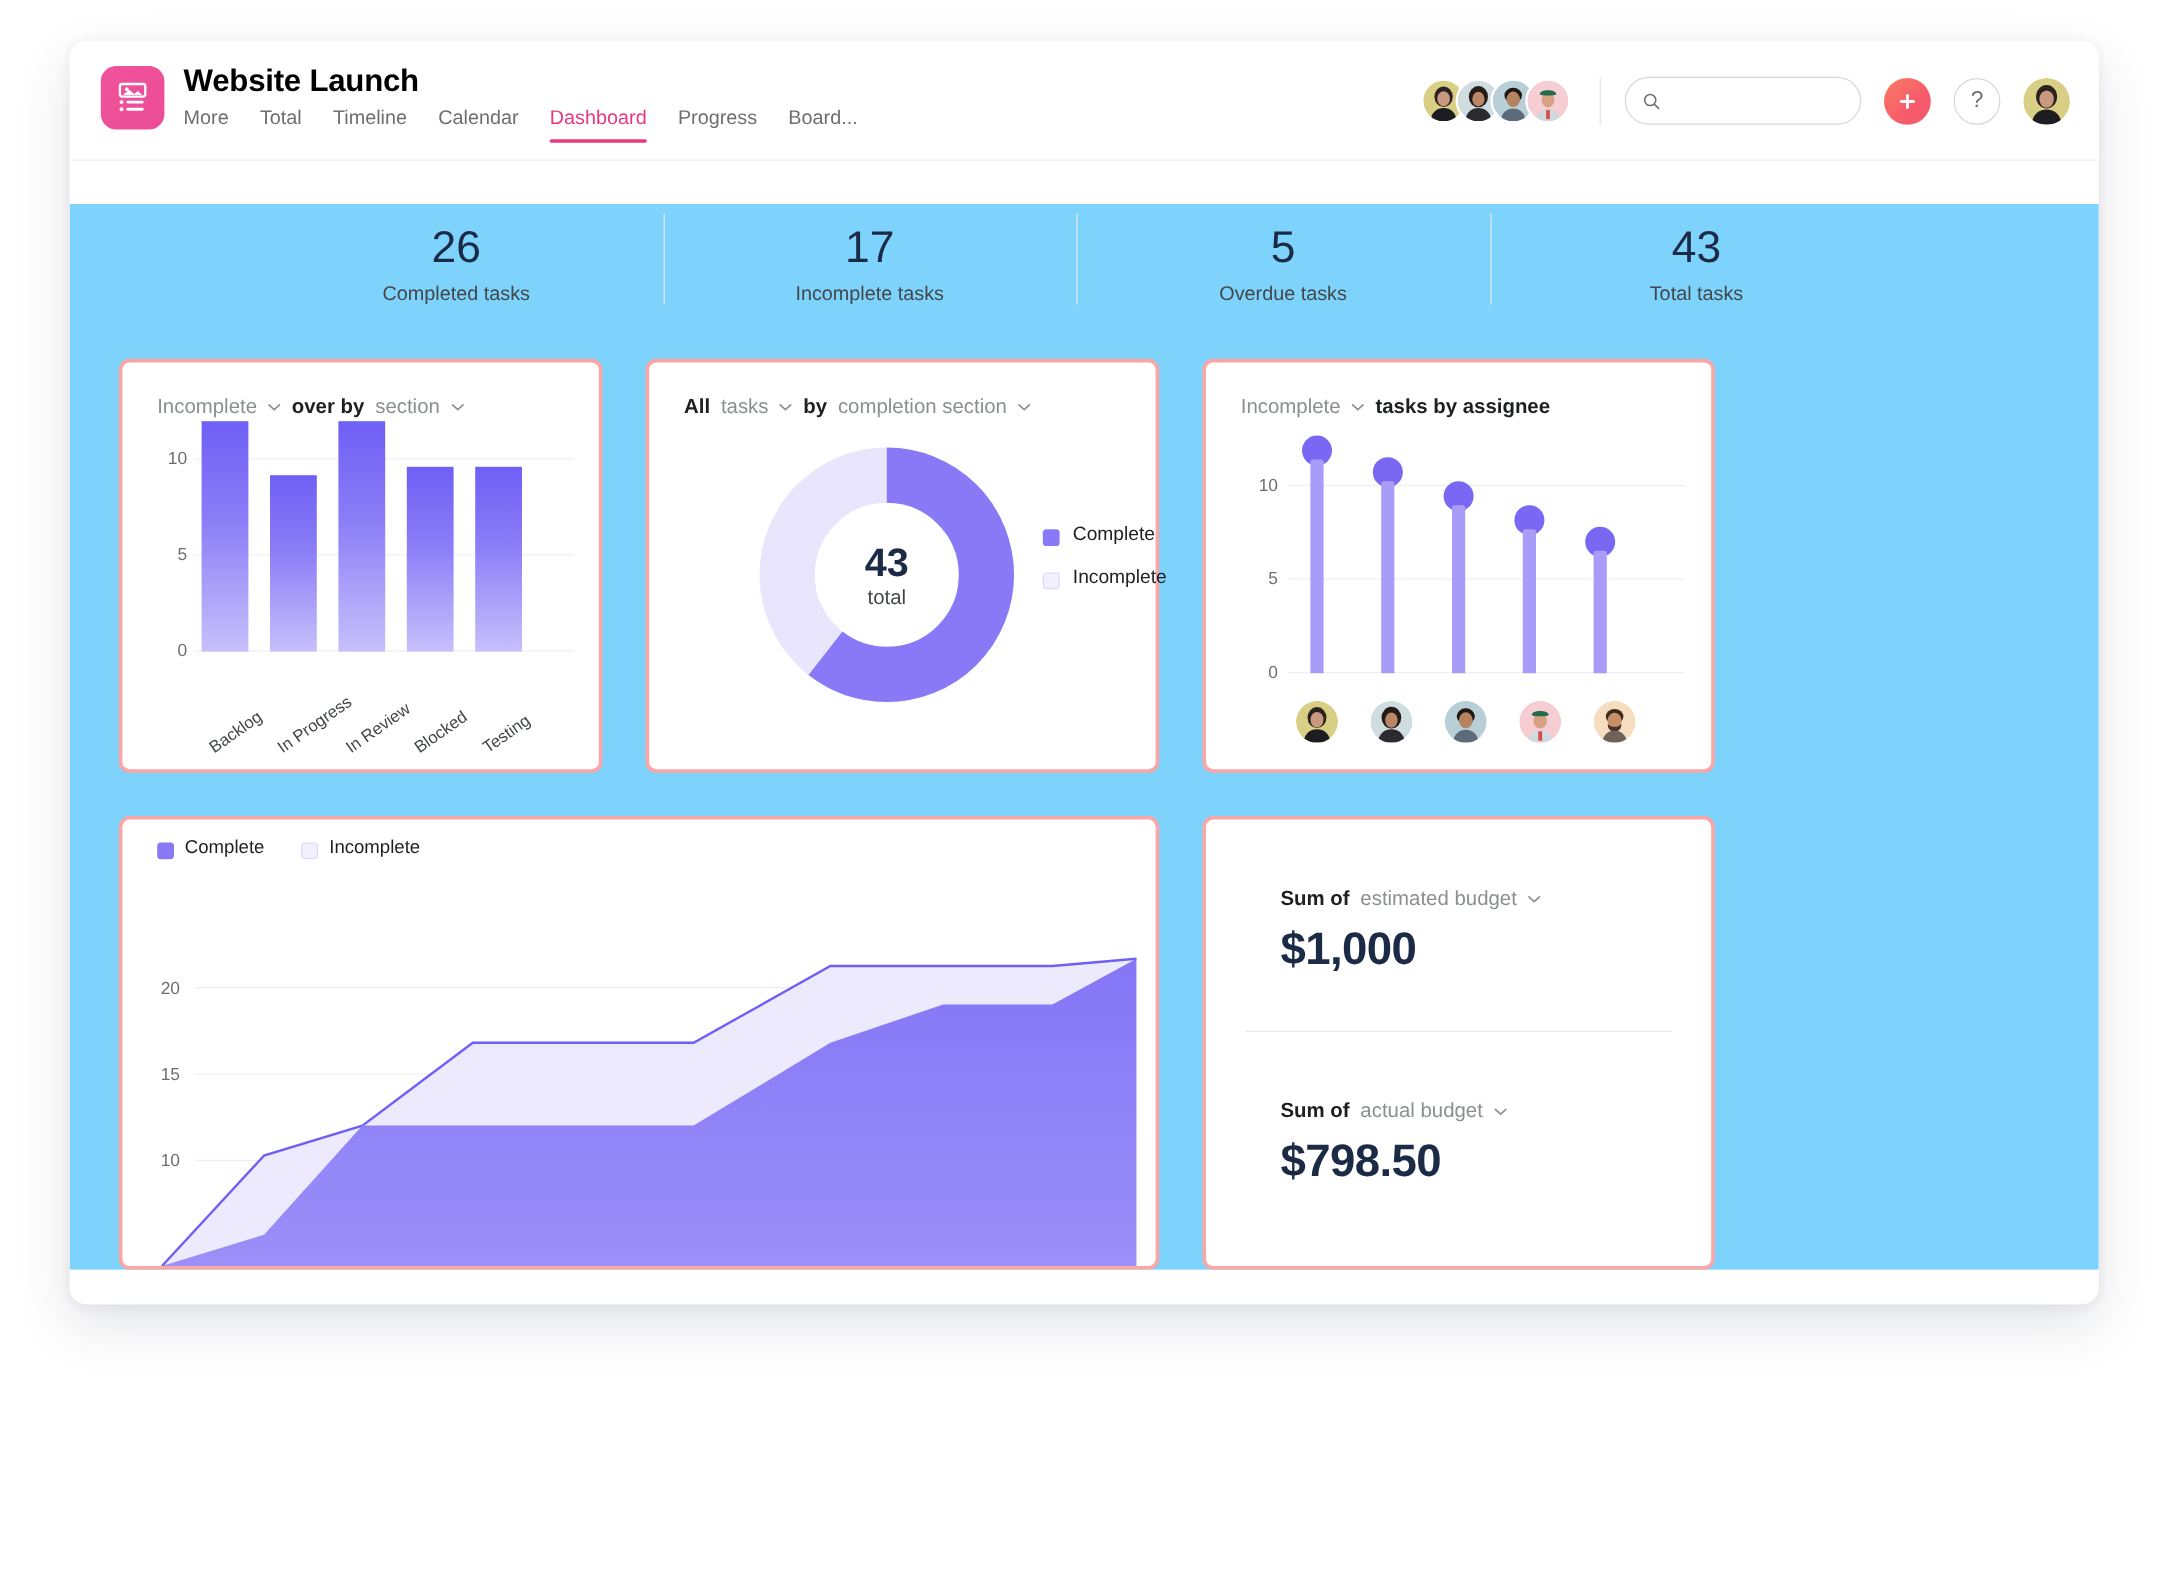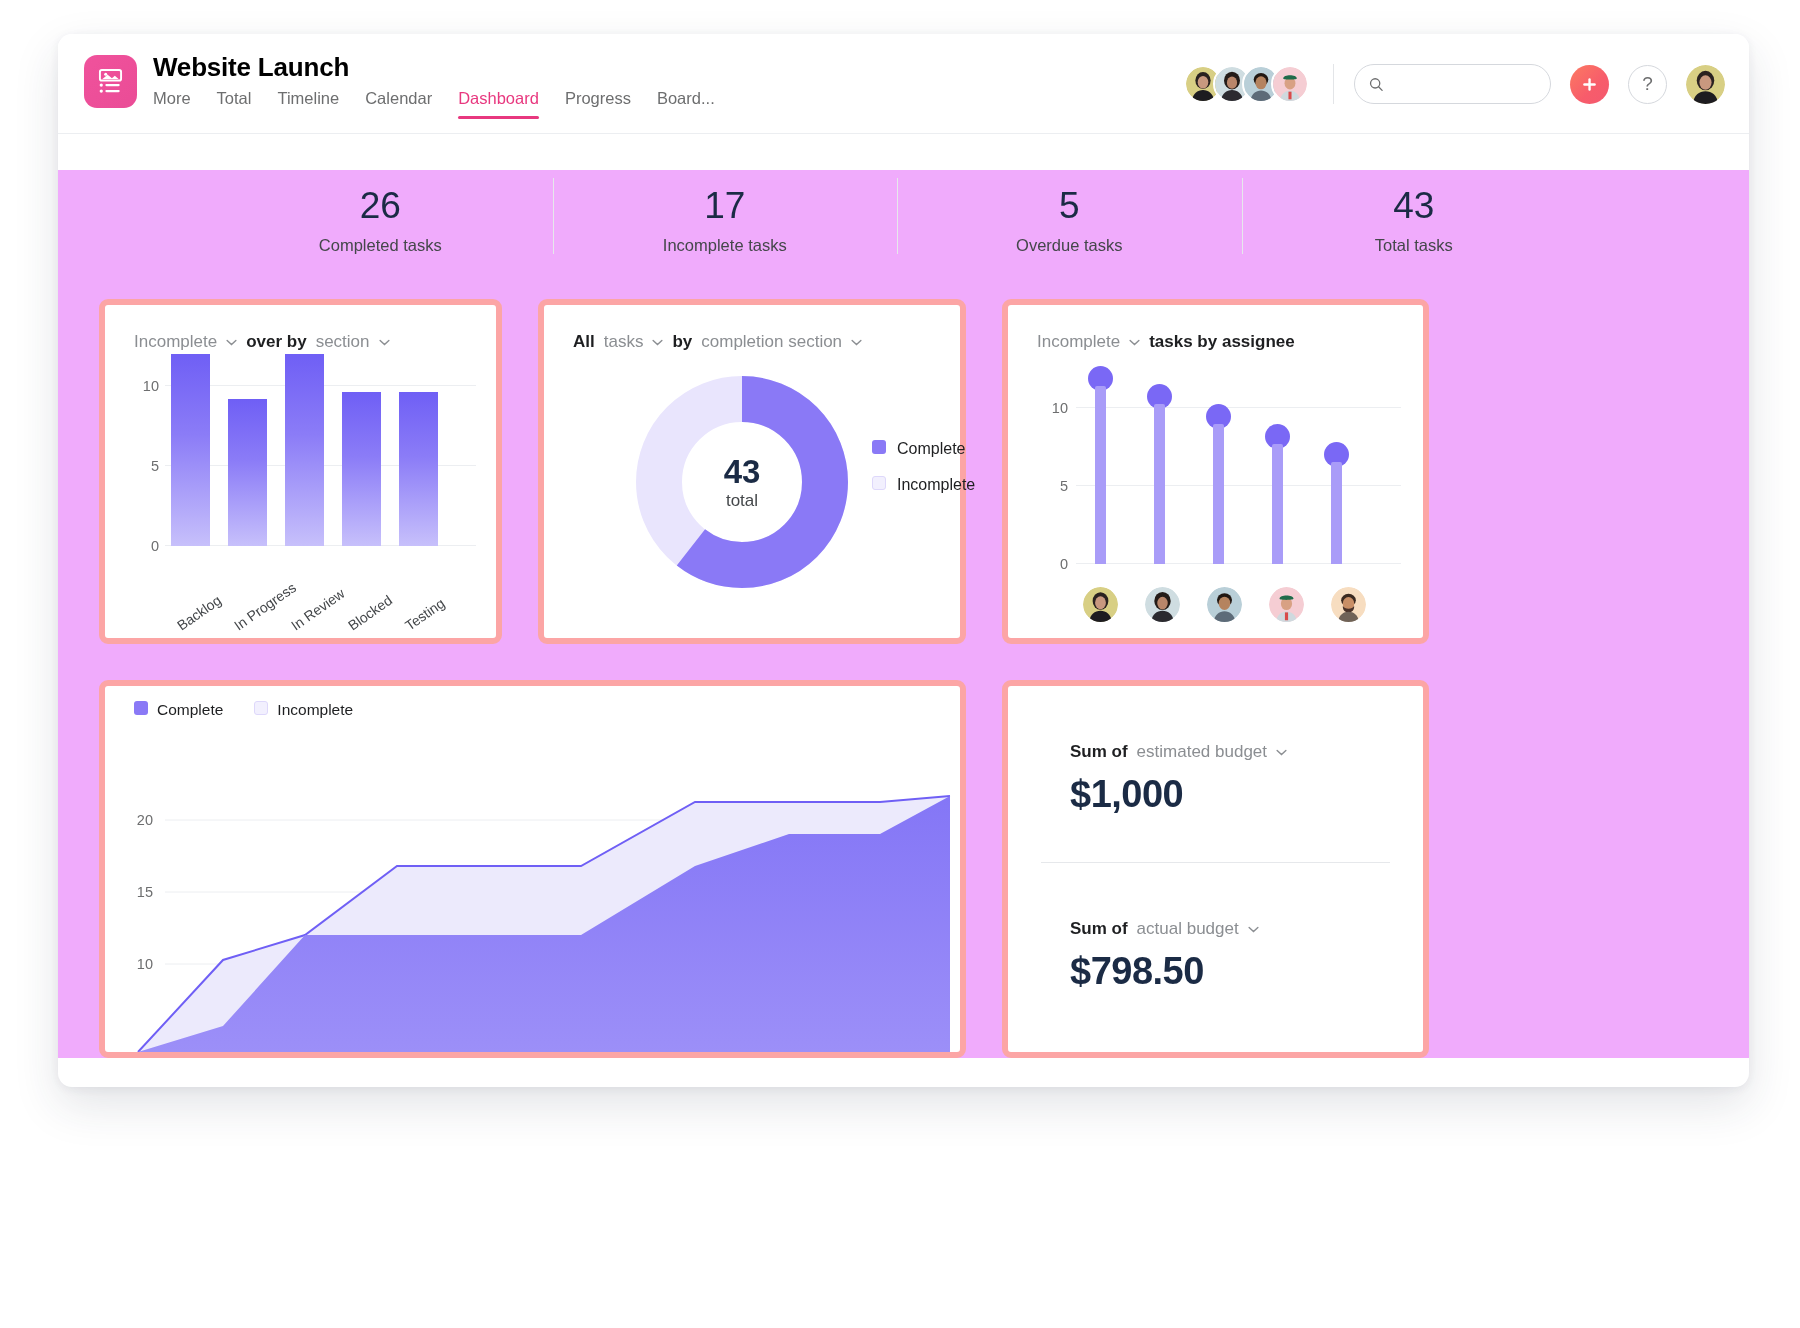--- a/index.html
+++ b/index.html
@@ -86,41 +86,41 @@
   .icon-btn {
     width: 39px; height: 39px; border-radius: 50%;
     display: flex; align-items: center; justify-content: center;
     margin-left: 19px; cursor: pointer;
   }
   .plus-btn { background: linear-gradient(135deg,#fc7a62 0%,#f75c6b 60%,#f4596f 100%); }
   .help-btn { border: 1.5px solid #d5d8dd; background: #fff; color: #6d6e6f;
               font-size: 19px; font-weight: 400; }
 
   
-  .body { padding: 0 13px 0 0; background: #f0abfc; }
+  .body { padding: 0 13px 0 0; background: #7dd3fc; }
 
   
   .stats {
     display: flex; margin: 36px 150px 0 150px;
   }
   .stat { flex: 1; text-align: center; position: relative; padding: 12px 0 8px; }
   .stat + .stat::before {
     content:""; position:absolute; left: 0; top: 8px;
     width: 1px; height: 76px; background: #e6e8eb;
   }
   .stat-num { font-size: 37px; font-weight: 400; color: #1b2b45; line-height: 48px; }
   .stat-label { font-size: 16.5px; color: #44474a; margin-top: 6px; }
 
   
   .cards-row {
     display: flex; gap: 36px;
     margin: 36px 41px 0 41px;
   }
   .card {
-    background: #fff; border: 6px solid #fca5a5; border-radius: 9px;
+    background: #fff; border: 3px solid #fca5a5; border-radius: 9px;
   }
   .card-a { width: 403px; height: 345px; }
   .card-b { width: 428px; height: 345px; }
   .card-c { width: 427px; height: 345px; }
 
   .chart-head {
     display: flex; align-items: center; gap: 9px;
     padding: 27px 0 0 29px; font-size: 17px; white-space: nowrap;
   }
   .ch-muted { color: #8b8e92; }
@@ -146,21 +146,21 @@
   
   .donut-wrap { position: relative; height: 268px; display: flex; align-items: center; }
   .donut { position: absolute; left: 30px; top: 22px; }
   .donut-center {
     position: absolute; left: 30px; top: 22px; width: 196px; height: 196px;
     display: flex; flex-direction: column; align-items: center; justify-content: center;
   }
   .donut-num { font-size: 33px; font-weight: 700; color: #1b2b45; line-height: 36px; }
   .donut-total { font-size: 17px; color: #44474a; margin-top: 1px; }
   .donut-legend { position: absolute; left: 252px; top: 92px; }
-  .leg-item { display: flex; align-items: flex-start; gap: 11px; margin-bottom: 18px; }
+  .leg-item { display: flex; align-items: flex-end; gap: 11px; margin-bottom: 18px; }
   .leg-sw { width: 14px; height: 14px; border-radius: 3px; }
   .leg-sw.full { background: #8a79f6; }
   .leg-sw.hollow { background: #f2f0fe; border: 1.5px solid #ded8fb; }
   .leg-txt { font-size: 16px; color: #1e1f21; }
 
   
   .lolli { position: relative; height: 262px; margin-top: 22px; }
   .lolli-stems { position: absolute; left: 78px; bottom: 72px; display: flex; gap: 30px; align-items: flex-end; }
   .stem-col { width: 29px; display: flex; flex-direction: column; align-items: center; justify-content: flex-end; }
   .stem { width: 11px; background: #a99cf8; border-radius: 2px 2px 0 0; }

